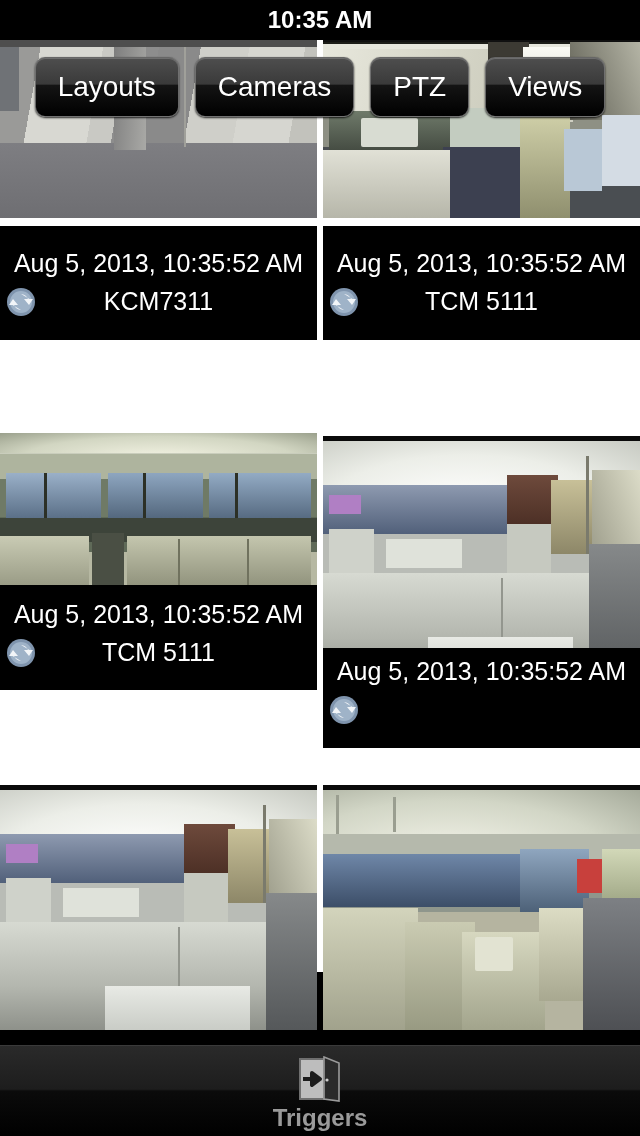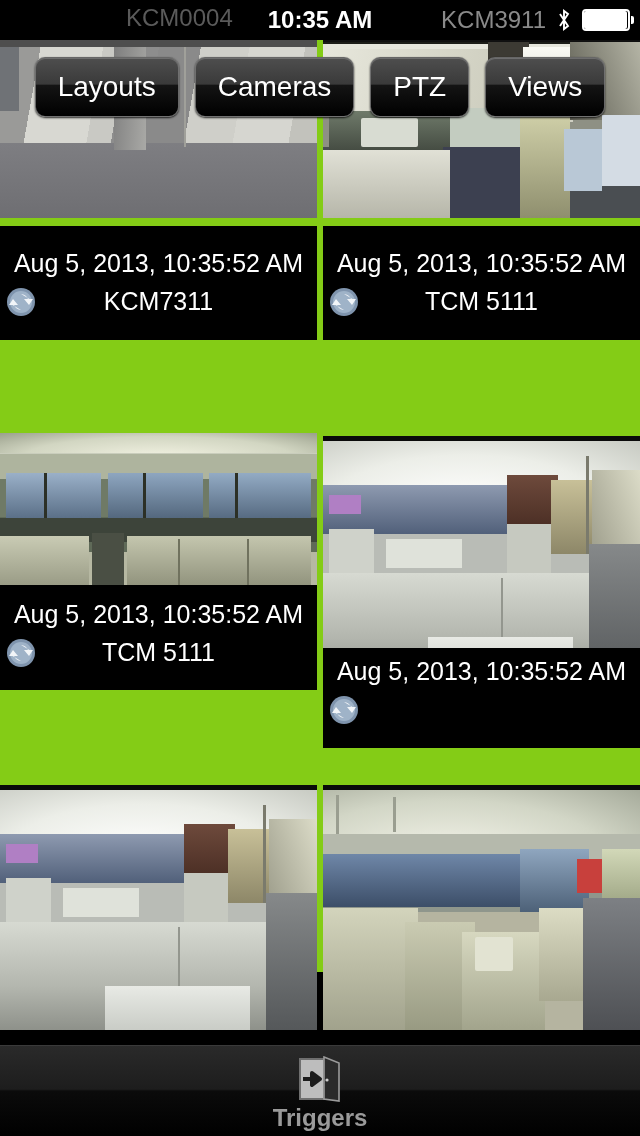--- a/index.html
+++ b/index.html
@@ -48,21 +48,21 @@
     background:#fff; border-radius:2px;
   }
   .battery .nub {
     position:absolute; right:-4px; top:7px; width:3px; height:8px;
     background:#fff; border-radius:0 2px 2px 0;
   }
 
   
   #grid {
     position:absolute; top:40px; left:0; width:640px; height:932px;
-    background:#84cc16;
+    background:#ffffff;
   }
   .grid-row { position:absolute; left:0; width:640px; }
   .cell { position:absolute; top:0; width:317px; height:100%; }
   .cell.right { left:323px; }
   .cell.left { left:0; }
 
   .video {
     position:absolute; left:0; width:100%;
     overflow:hidden; background:#000;
   }
@@ -118,35 +118,21 @@
     margin-top:2px; font-size:24px; color:#9a9a9a; font-weight:bold;
   }
   .tab.active .tab-label { color:#fff; }
 </style>
 </head>
 <body>
 
 <div id="screen">
 
   <div id="status-bar">
-    <div class="ghost-carrier">KCM0004</div>
     <div class="sb-clock">10:35 AM</div>
-    <div class="sb-right">
-      <span class="sb-device">KCM3911</span>
-      <span class="bt-icon">
-        <svg width="14" height="24" viewBox="0 0 14 24">
-          <path d="M3 6 L11 18 L7 21 L7 3 L11 6 L3 18" fill="none" stroke="#ffffff" stroke-width="1.9" stroke-linejoin="miter"></path>
-        </svg>
-      </span>
-      <span class="battery">
-        <span class="shell"></span>
-          <span class="fill"></span>
-          <span class="nub"></span>
-      </span>
-    </div>
   </div>
 
   <div id="grid">
 
     <div class="grid-row" style="top:0; height:300px;">
 
       <div class="cell left">
         <div class="video" style="top:0; height:178px;">
           <div class="vid-inner" style="background:
               linear-gradient(to bottom, rgba(0,0,0,0) 0 62%, rgba(0,0,0,.10) 100%),

